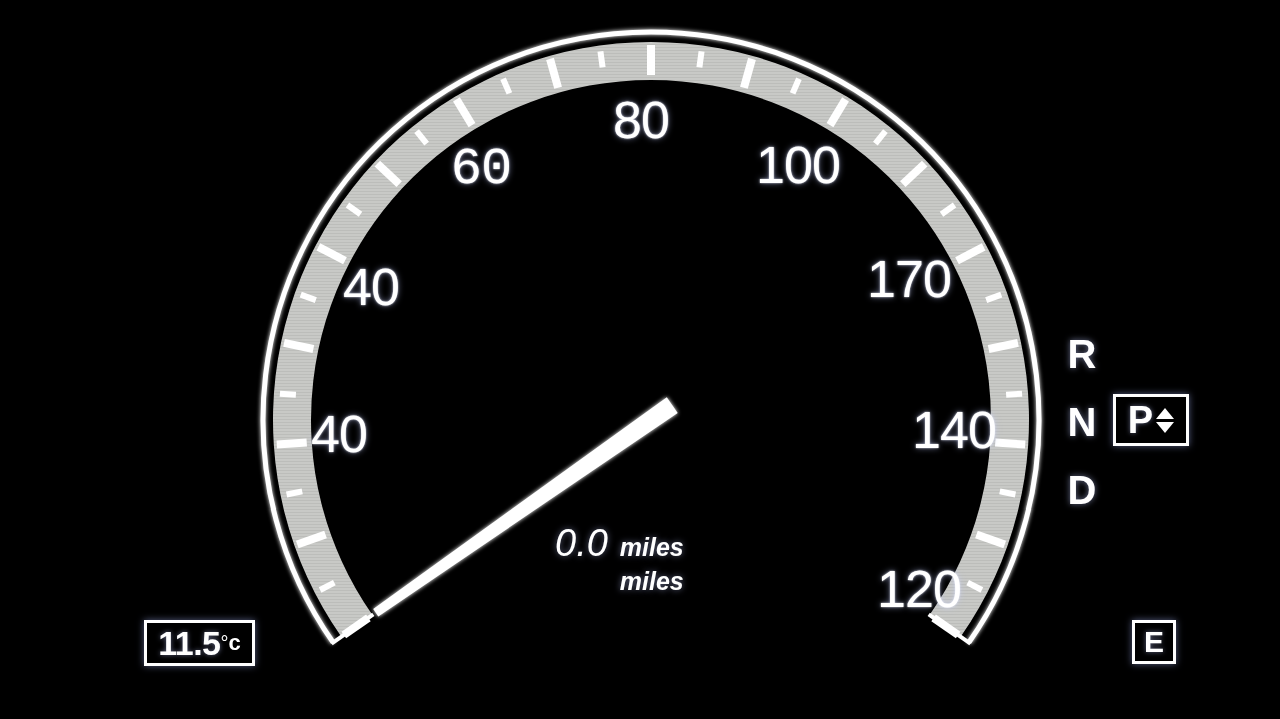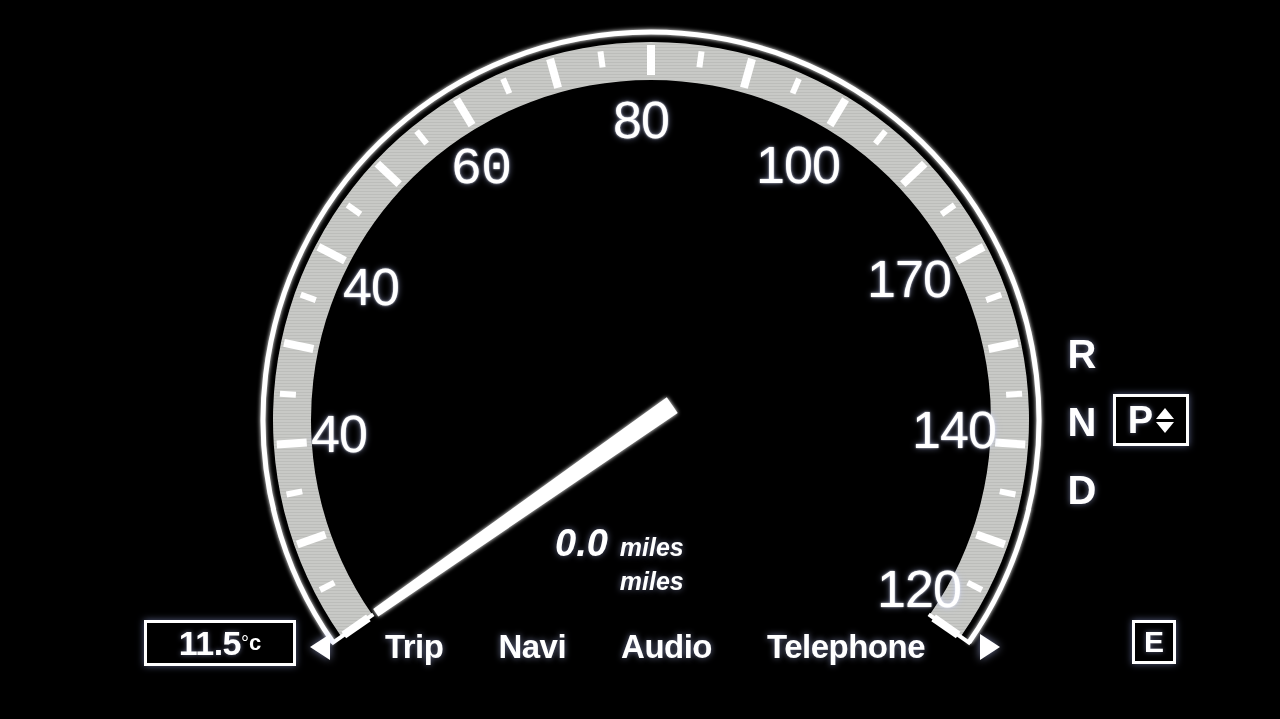--- a/index.html
+++ b/index.html
@@ -74,38 +74,38 @@
   }
   .trip-row {
     display: flex;
     align-items: baseline;
     justify-content: flex-end;
     text-shadow: 0 0 6px rgba(190,200,255,0.5);
   }
   .trip-row .value {
     font-size: 38px;
     font-style: italic;
-    font-weight: 700;
+    font-weight: 400;
     letter-spacing: 0px;
   }
   .trip-row .unit {
     font-size: 25px;
     font-style: italic;
     font-weight: 700;
     margin-left: 12px;
   }
   .trip-row.odo .value { font-size: 40px; }
   .trip-row.odo { margin-top: 2px; }
 
   
   #temp-box {
     position: absolute;
     left: 144px;
     top: 620px;
-    width: 152px;
+    width: 111px;
     height: 46px;
     border: 3px solid #ffffff;
     box-sizing: border-box;
     display: flex;
     align-items: center;
     justify-content: center;
     box-shadow: 0 0 7px rgba(170,185,255,0.5);
     background: #000;
   }
   #temp-box .temp-val {
@@ -320,28 +320,20 @@
       <span class="unit">miles</span>
     </div>
   </div>
 
   <div id="temp-box">
     <span class="temp-val">11.5</span>
       <span class="deg">°</span>
       <span class="temp-unit">c</span>
   </div>
 
-  <div id="menu-bar">
-    <div class="menu-arrow left"></div>
-    <div class="menu-item">Trip</div>
-    <div class="menu-item">Navi</div>
-    <div class="menu-item">Audio</div>
-    <div class="menu-item">Telephone</div>
-    <div class="menu-arrow right"></div>
-  </div>
 
   <div id="gear-indicator">
     <div class="gear-letter r">R</div>
     <div class="gear-letter n">N</div>
     <div class="gear-letter d">D</div>
     <div id="gear-selected-box">
       <span class="sel-letter">P</span>
       <span class="updown">
         <span class="tri-up"></span>
         <span class="tri-down"></span>

